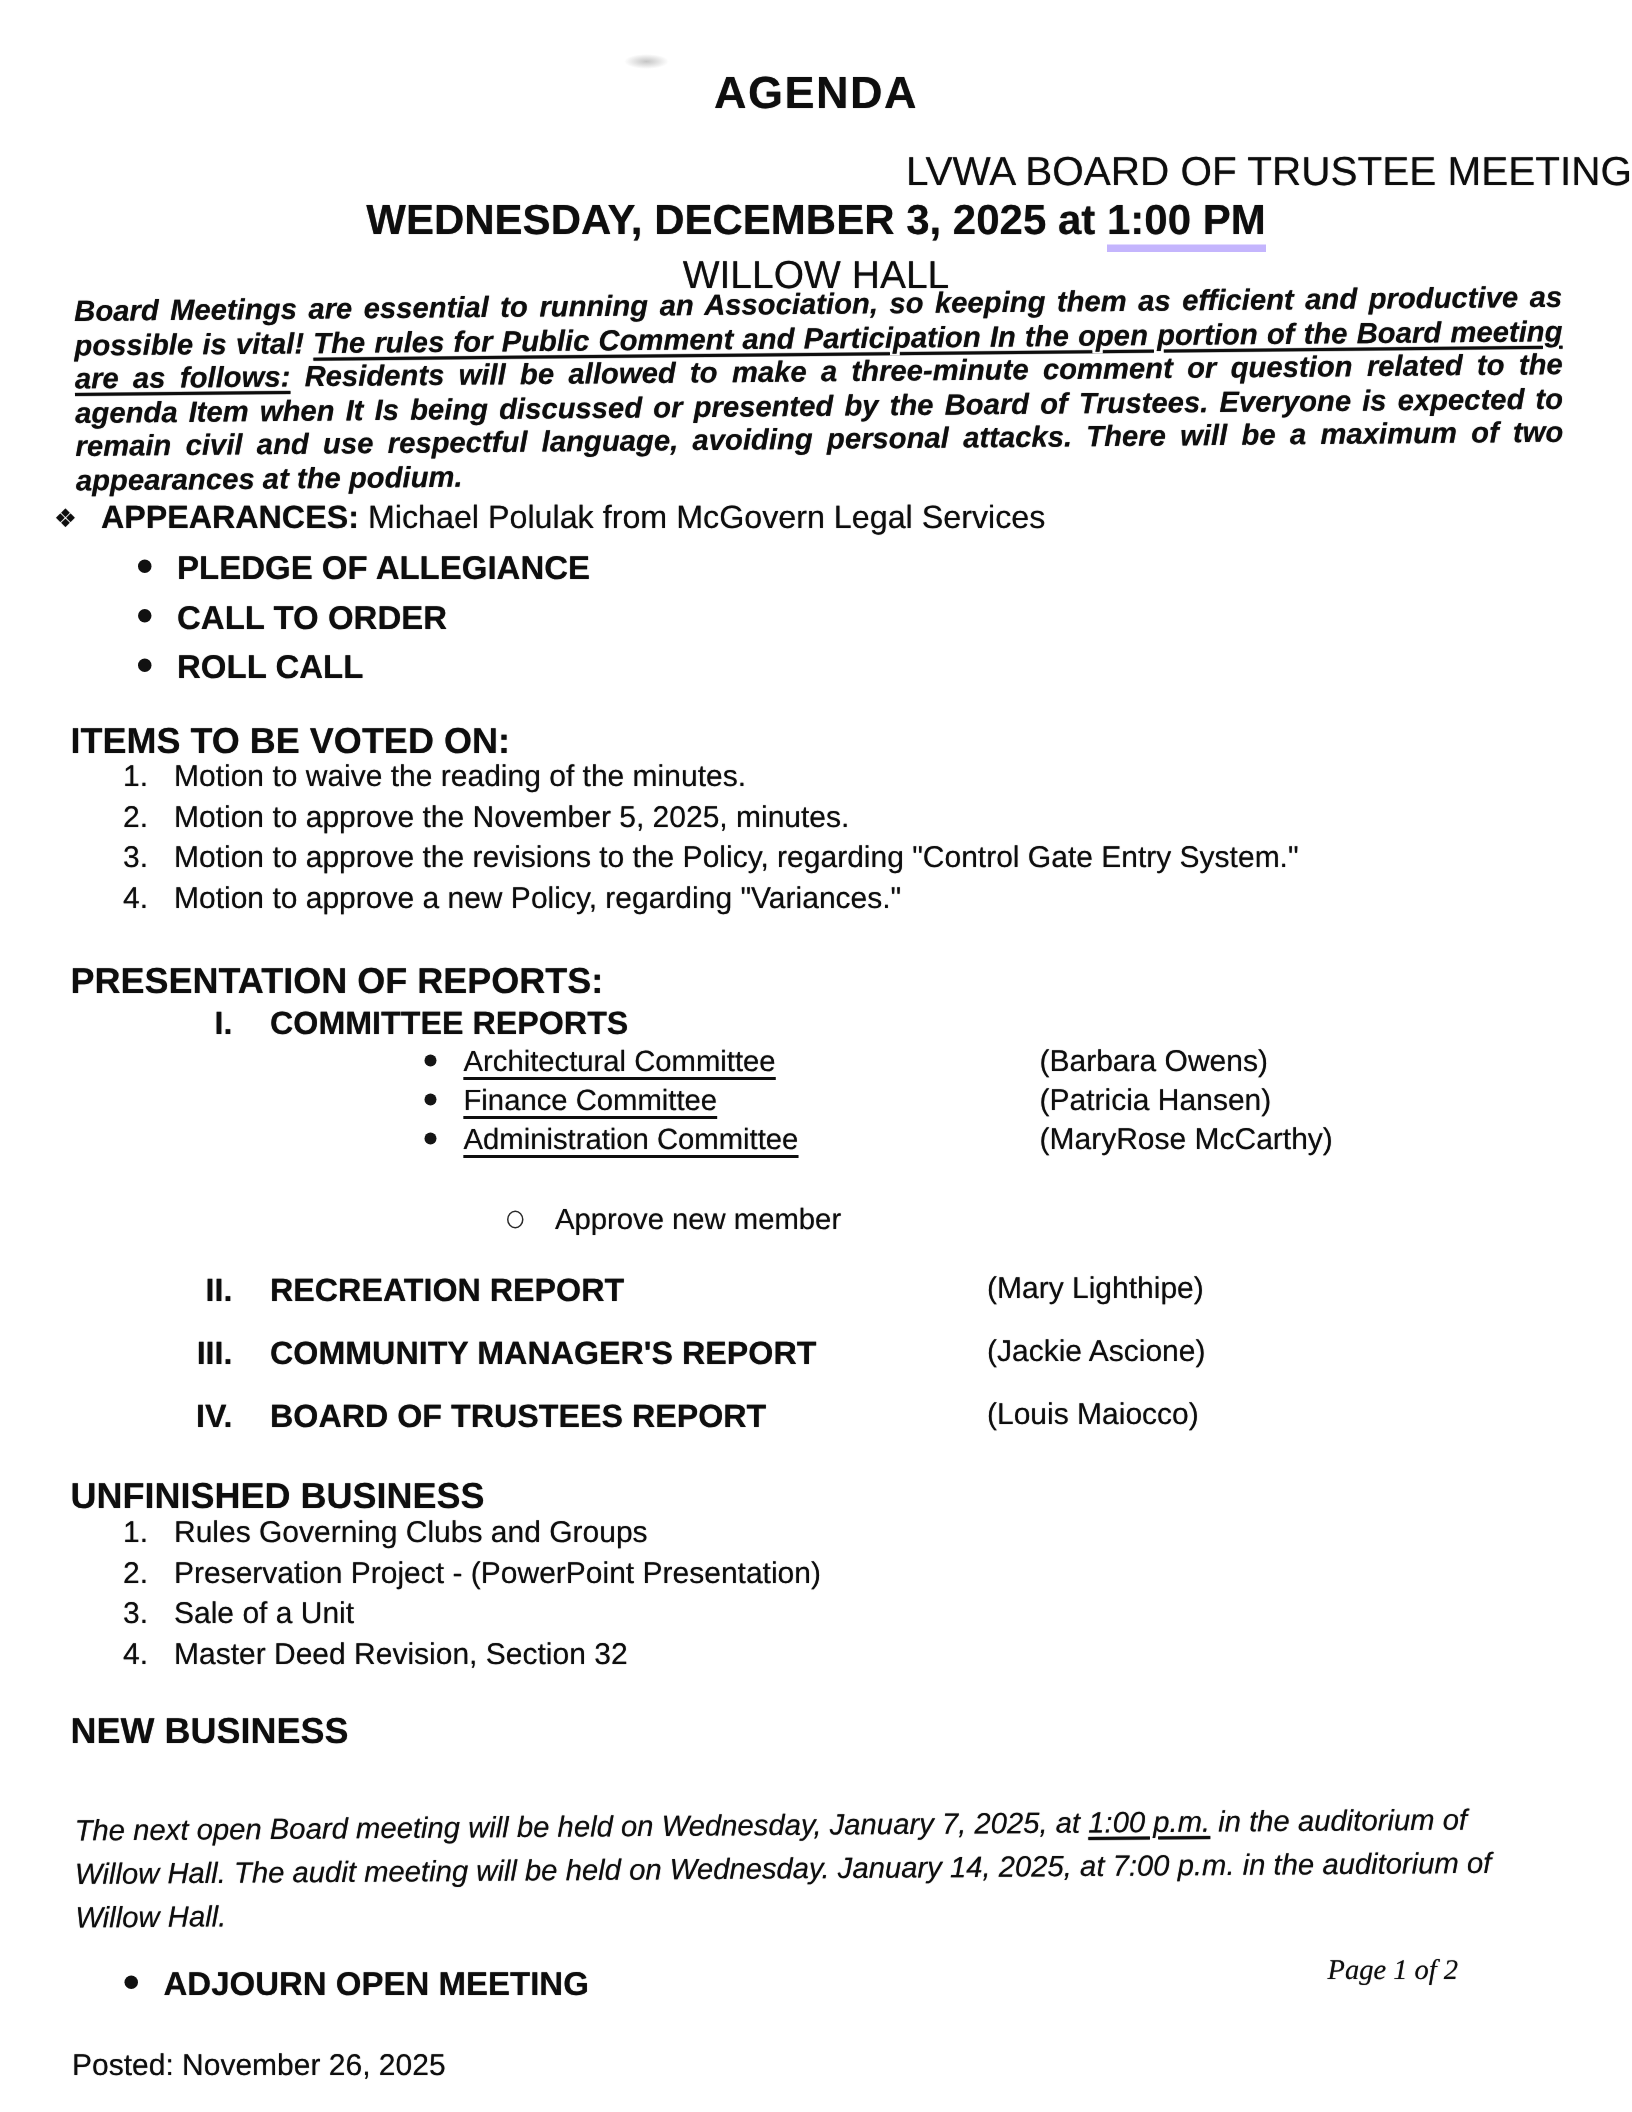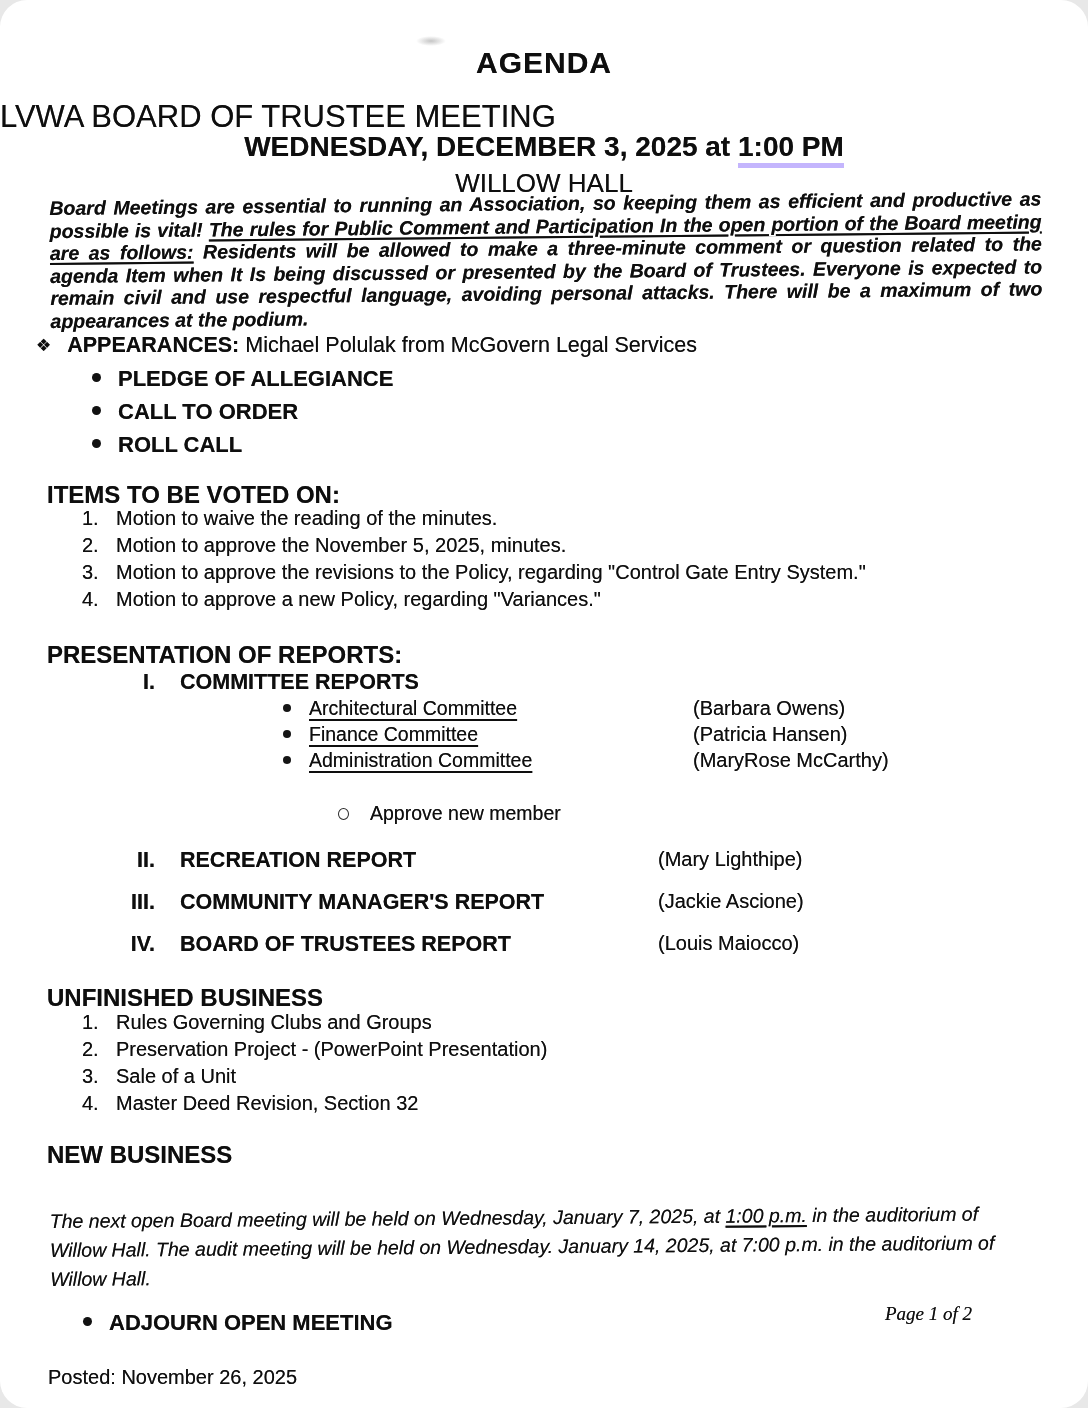--- a/index.html
+++ b/index.html
@@ -5,27 +5,26 @@
   html,body { margin:0; padding:0; background:#e8e8e8; }
   .page {
     position:relative;
     width:1088px; height:1408px;
     margin:0 auto;
     background:#ffffff;
     font-family:"Liberation Sans", sans-serif;
     color:#0e0e0e;
     overflow:hidden;
     text-shadow:0 0 0.6px rgba(0,0,0,0.65);
-    border-radius:27px;
   }
   .abs { position:absolute; }
 
   
   .doc-title   { top:46px; left:0; width:100%; text-align:center; font-size:30px; font-weight:bold; letter-spacing:1px; }
-  .org-line    { top:99px; left:0; width:100%; text-align:left; font-size:31px; }
+  .org-line    { top:99px; left:0; width:100%; text-align:right; font-size:27px; }
   .date-line   { top:131px; left:0; width:100%; text-align:center; font-size:28px; font-weight:bold; }
   .date-time   { border-bottom:5px solid #c4b5fd; padding-bottom:1px; }
   .location    { top:168px; left:0; width:100%; text-align:center; font-size:26px; }
   .smudge      { left:416px; top:36px; width:30px; height:10px;
                  background:radial-gradient(ellipse at center, rgba(110,110,110,0.4), rgba(110,110,110,0) 70%); }
 
   
   .intro {
     top:197px; left:50px; width:992px;
     font-size:19.5px; line-height:22.6px;

